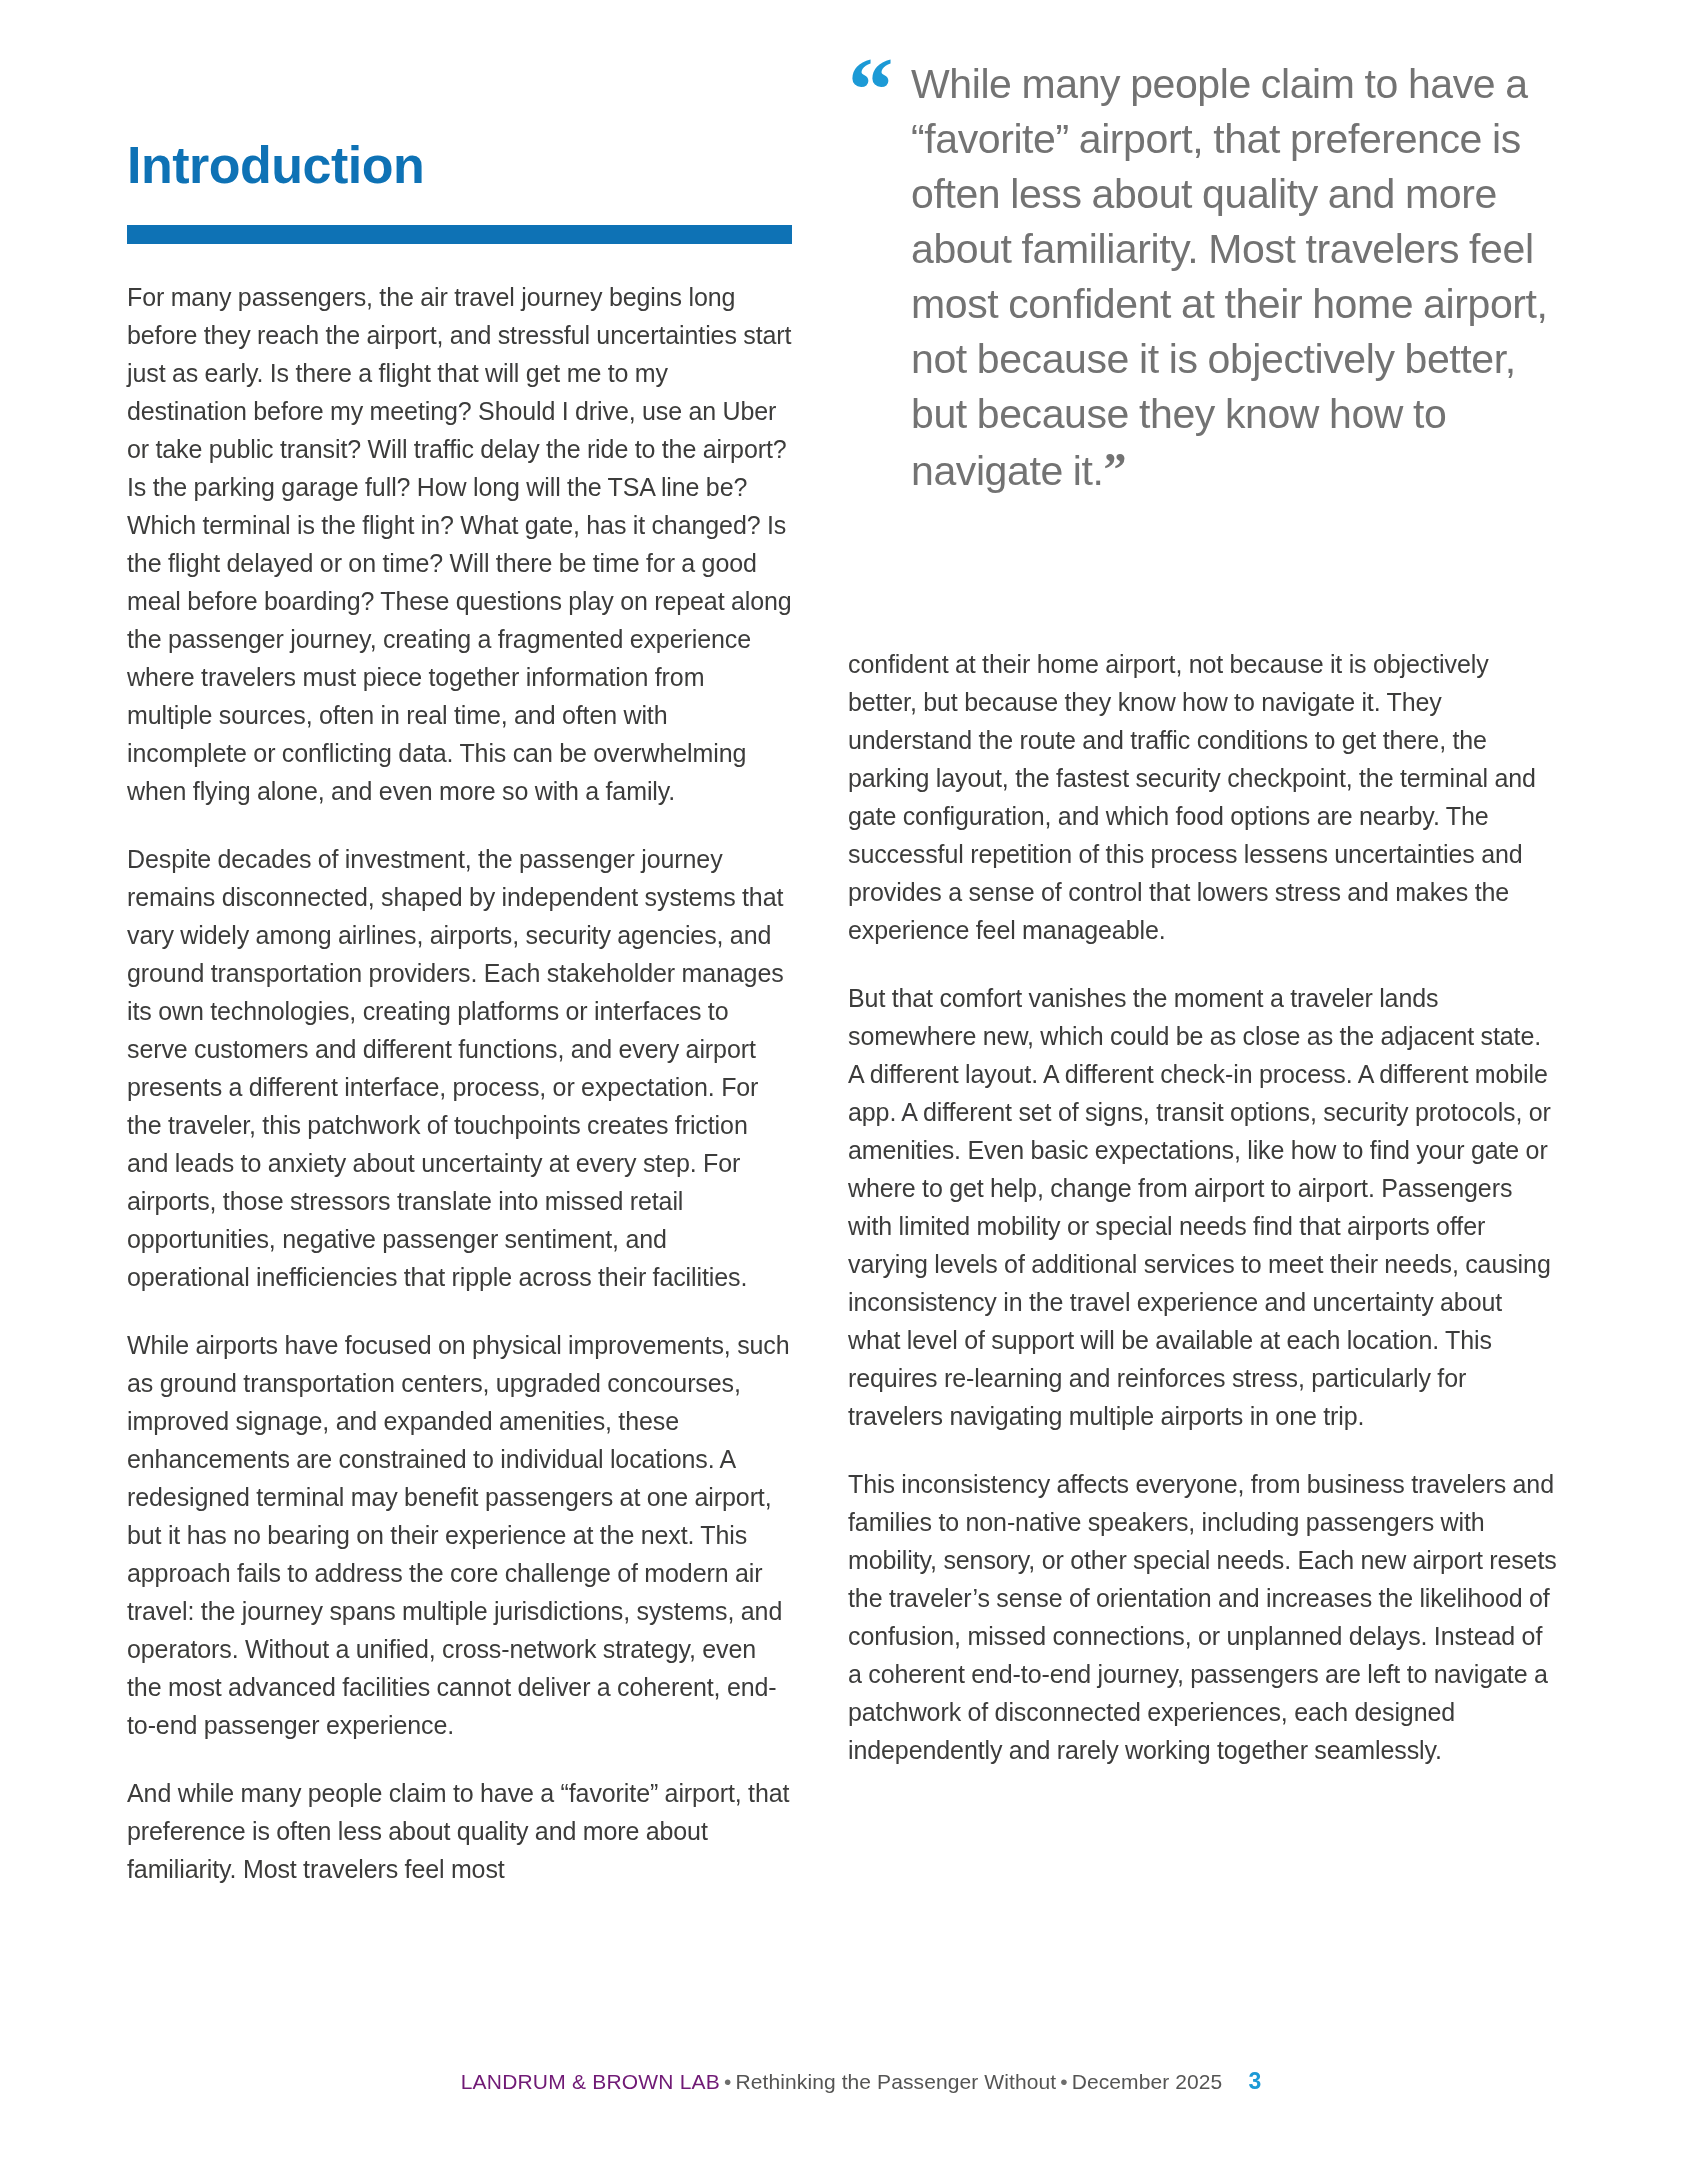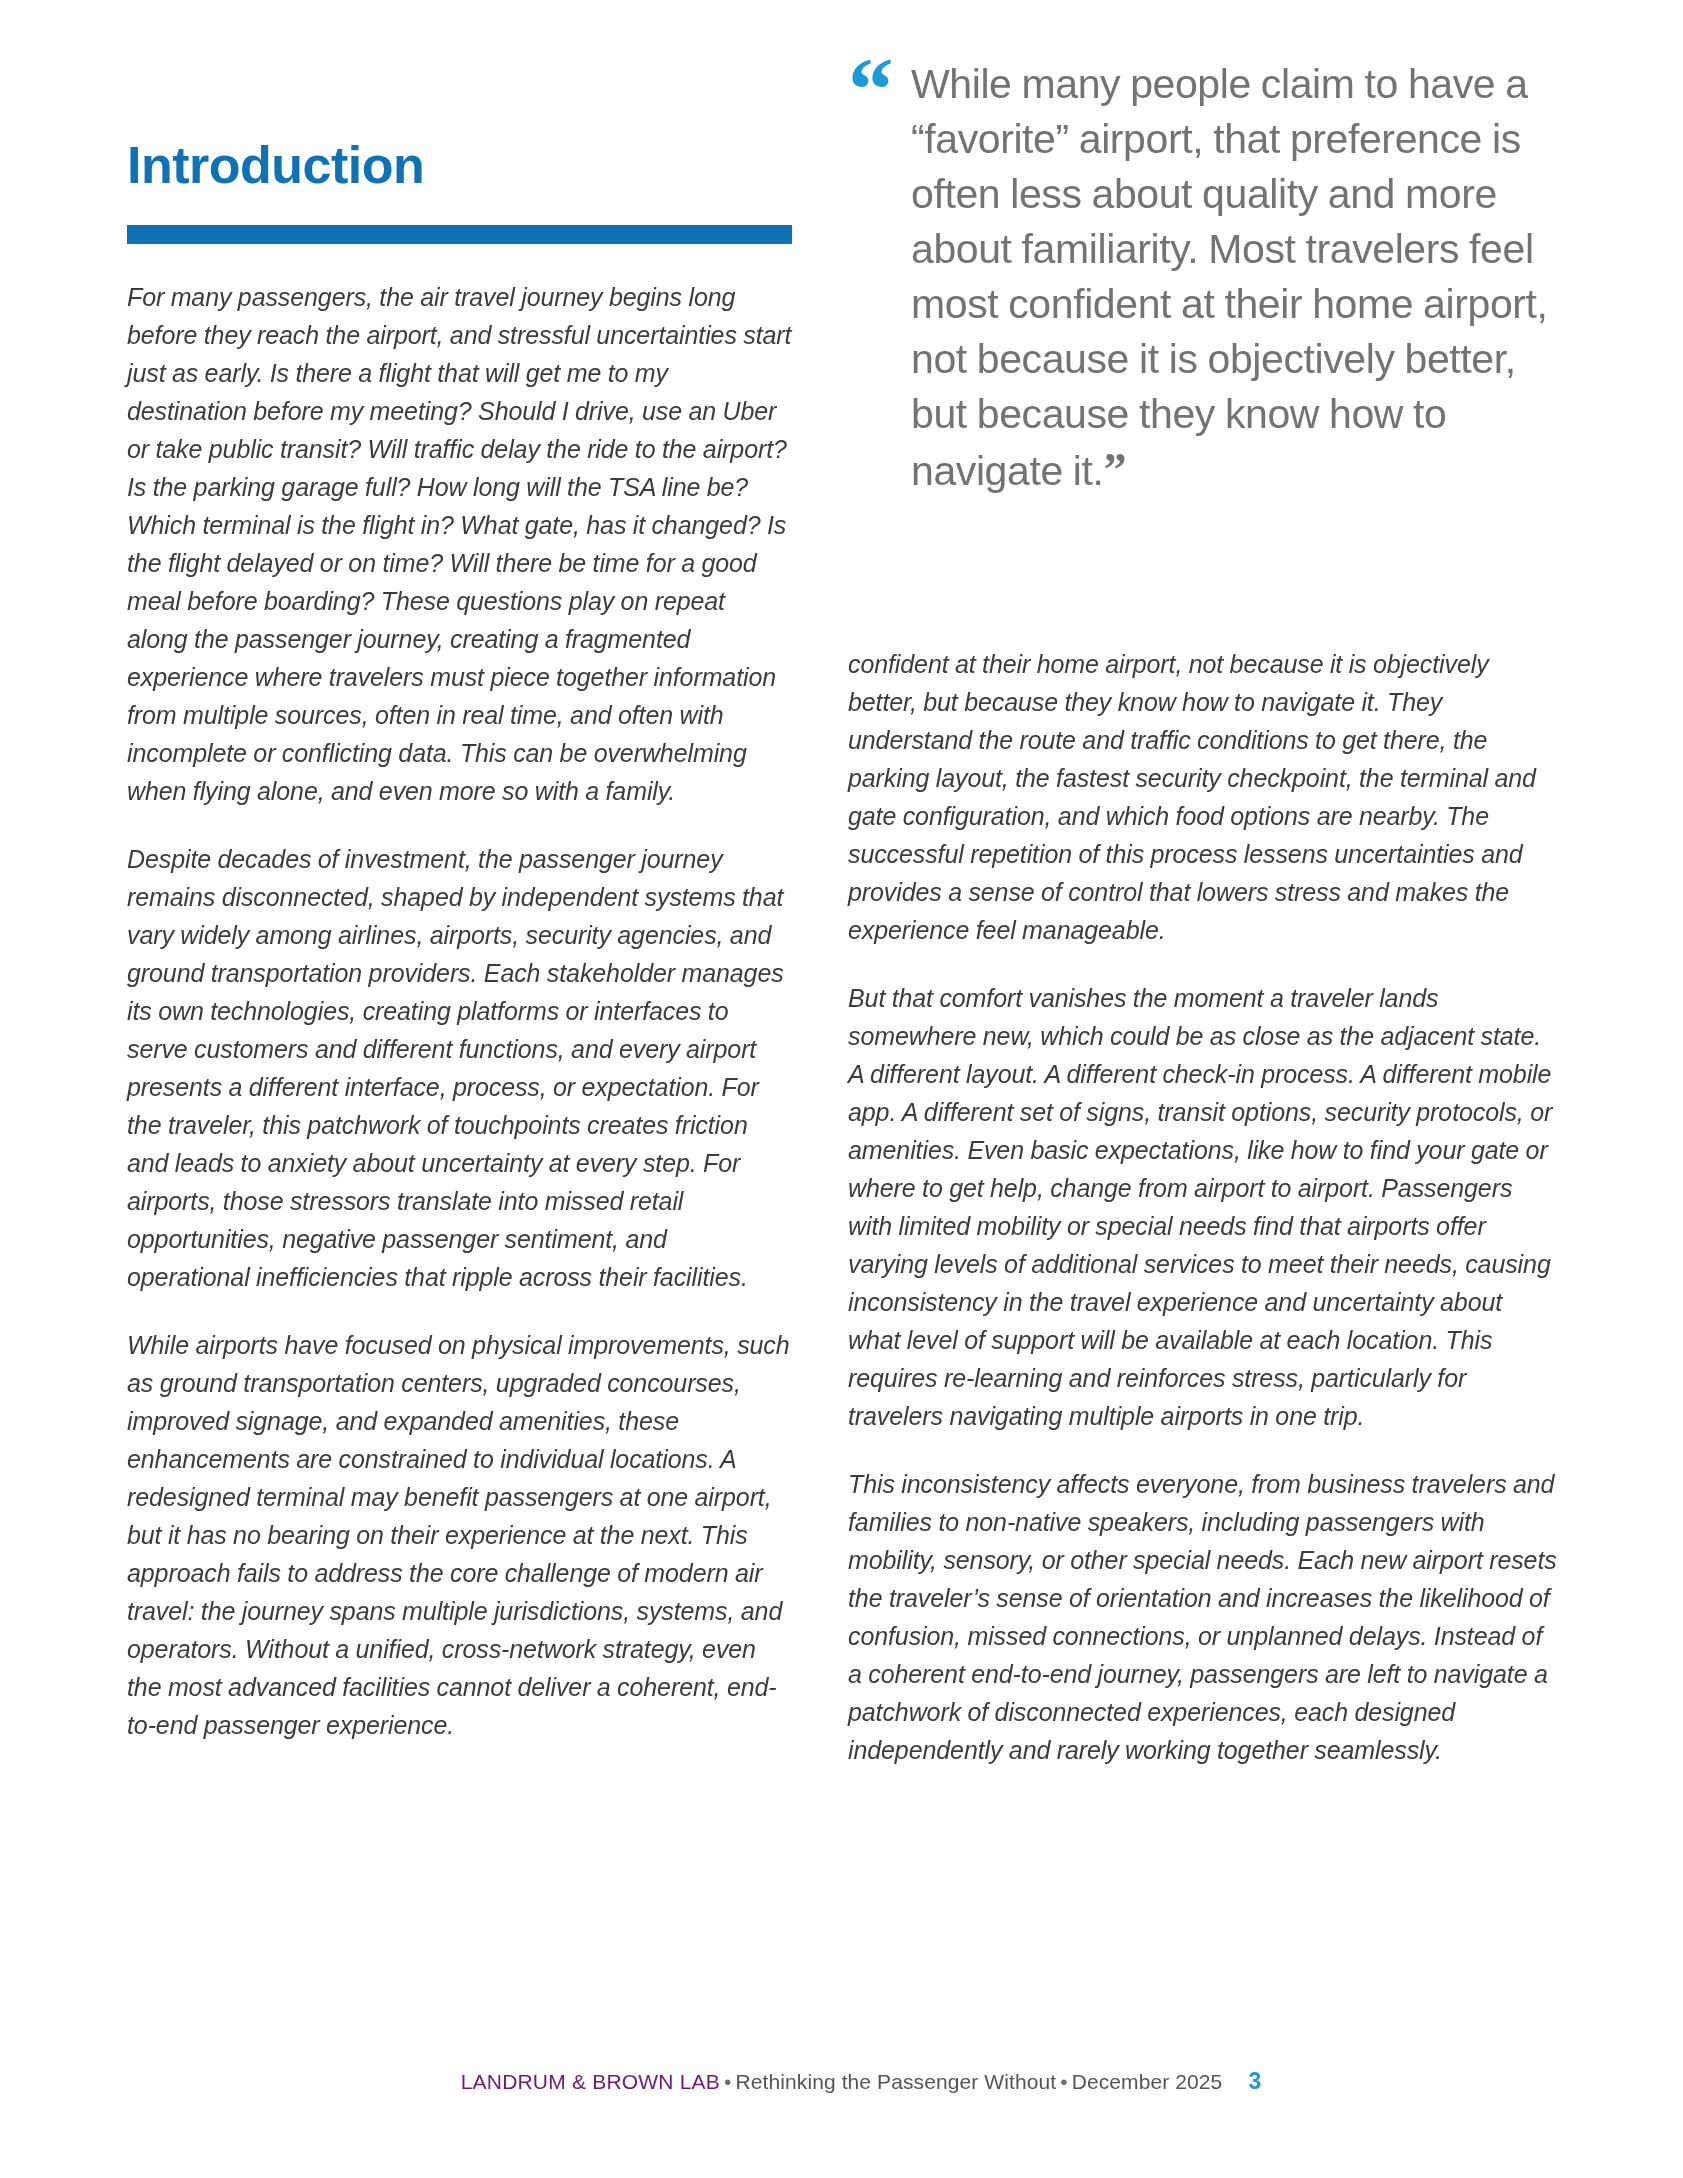--- a/index.html
+++ b/index.html
@@ -59,21 +59,20 @@
   .title-rule {
     margin-top: 34px;
     width: 665px;
     height: 19px;
     background: #0E72B5;
   }
 
   
   .body-col {
     margin-top: 34px;
-    font-style: italic;
   }
 
   .body-col p,
   .col-right .body-col p {
     font-size: 25px;
     line-height: 38px;
     color: #3C3C3B;
     margin: 0 0 30px 0;
     font-family: "Liberation Sans", sans-serif;
     letter-spacing: -0.1px;
@@ -178,20 +177,21 @@
     <div class="col-left">
 
       <h1 class="page-title">Introduction</h1>
 
       <div class="title-rule"></div>
 
       <div class="body-col">
         <p>For many passengers, the air travel journey begins long before they reach the airport, and stressful uncertainties start just as early. Is there a flight that will get me to my destination before my meeting? Should I drive, use an Uber or take public transit? Will traffic delay the ride to the airport? Is the parking garage full? How long will the TSA line be? Which terminal is the flight in? What gate, has it changed? Is the flight delayed or on time? Will there be time for a good meal before boarding? These questions play on repeat along the passenger journey, creating a fragmented experience where travelers must piece together information from multiple sources, often in real time, and often with incomplete or conflicting data. This can be overwhelming when flying alone, and even more so with a family.</p>
         <p>Despite decades of investment, the passenger journey remains disconnected, shaped by independent systems that vary widely among airlines, airports, security agencies, and ground transportation providers. Each stakeholder manages its own technologies, creating platforms or interfaces to serve customers and different functions, and every airport presents a different interface, process, or expectation. For the traveler, this patchwork of touchpoints creates friction and leads to anxiety about uncertainty at every step. For airports, those stressors translate into missed retail opportunities, negative passenger sentiment, and operational inefficiencies that ripple across their facilities.</p>
         <p>While airports have focused on physical improvements, such as ground transportation centers, upgraded concourses, improved signage, and expanded amenities, these enhancements are constrained to individual locations. A redesigned terminal may benefit passengers at one airport, but it has no bearing on their experience at the next. This approach fails to address the core challenge of modern air travel: the journey spans multiple jurisdictions, systems, and operators. Without a unified, cross-network strategy, even the most advanced facilities cannot deliver a coherent, end-to-end passenger experience.</p>
+        <p> And while many people claim to have a “favorite” airport, that preference is often less about quality and more about familiarity. Most travelers feel most</p>
       </div>
     </div>
 
     <div class="col-right">
 
       <div class="pullquote">
         <span class="quote-mark">“</span>
         <p class="quote-text"><span>While many people claim to have a “favorite” airport, that preference is often less about quality and more about familiarity. Most travelers feel most confident at their home airport, not because it is objectively better, but because they know how to navigate it.</span><span class="close-mark">”</span></p>
       </div>
 

